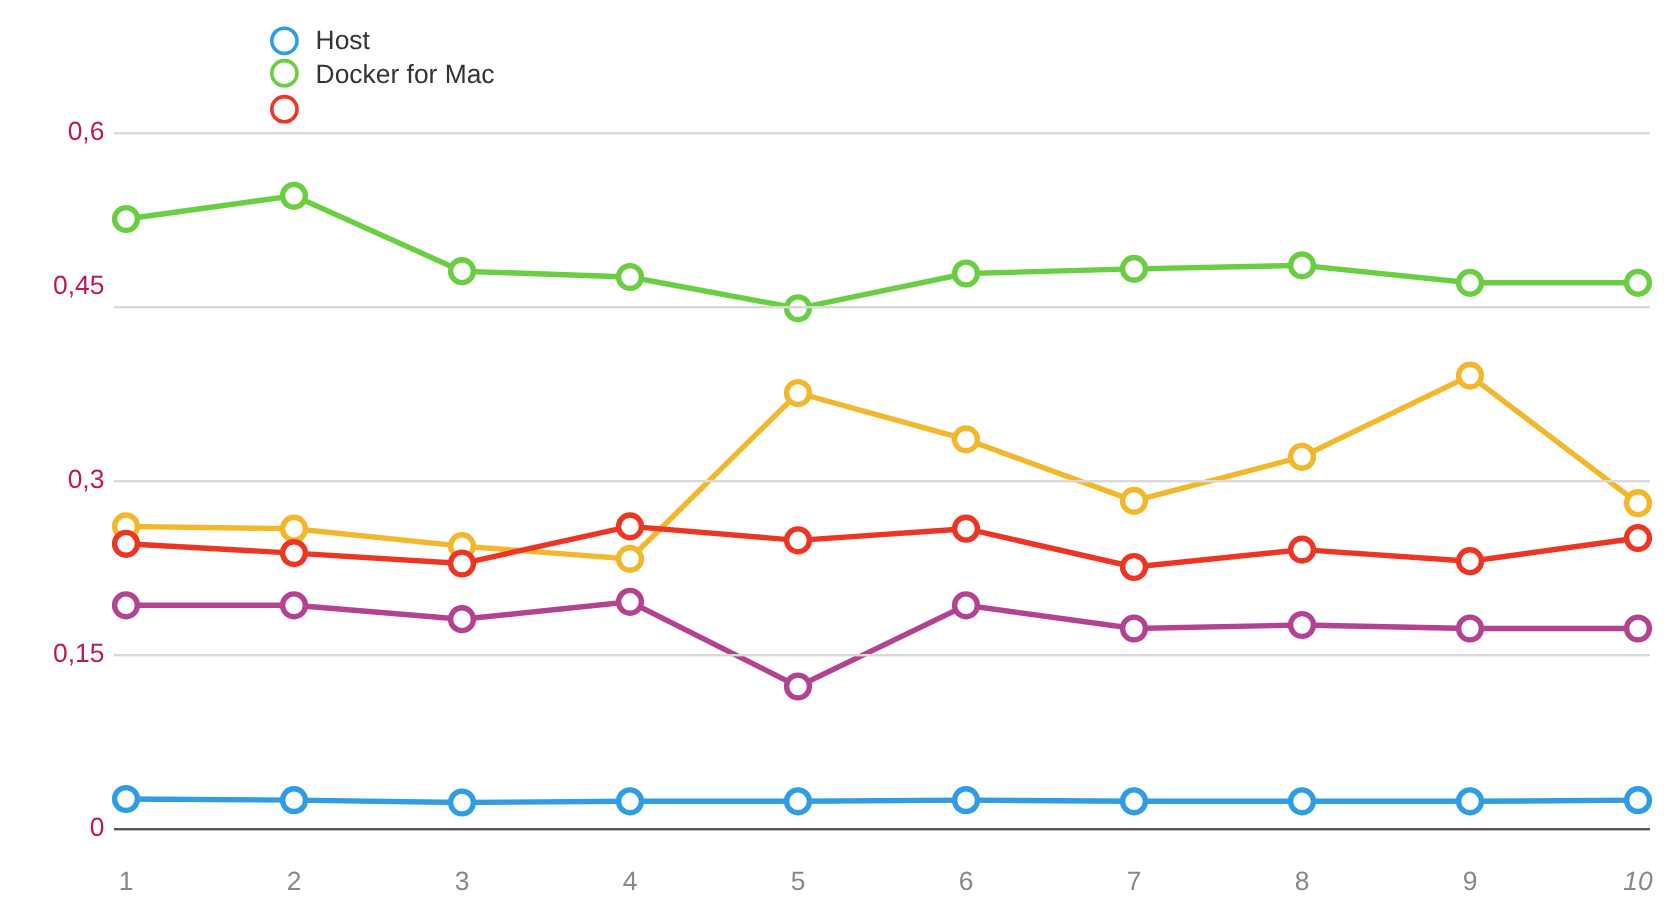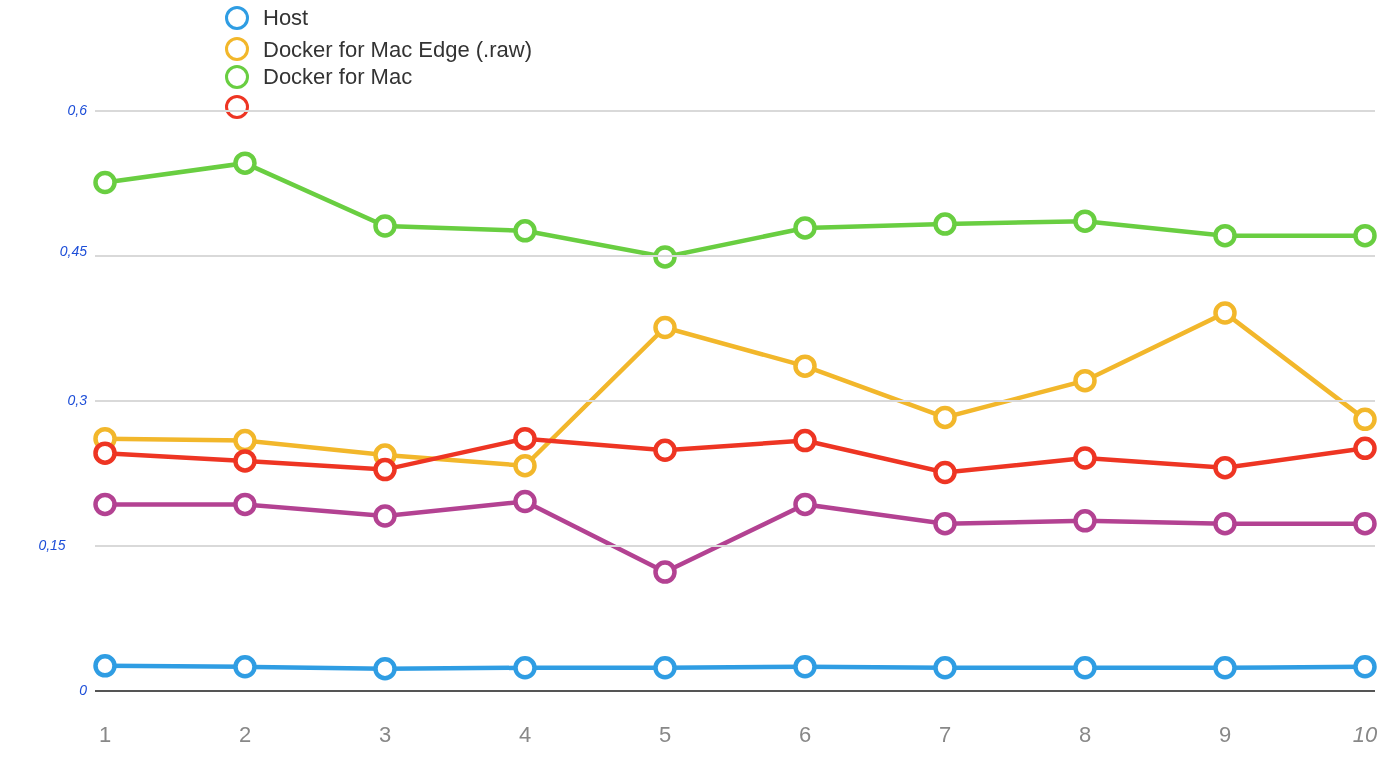--- a/index.html
+++ b/index.html
@@ -10,21 +10,21 @@
     font-size: 22px;
     color: #333;
   }
   .chart-wrap {
     position: relative;
     width: 1400px;
     height: 765px;
   }
   .legend {
     position: absolute;
-    top: 4px;
+    top: 20px;
     left: 225px;
     right: 30px;
     display: flex;
     flex-wrap: wrap;
   }
   .legend-col {
     display: flex;
     flex-direction: column;
     gap: 4px;
     margin-right: 40px;
@@ -60,23 +60,22 @@
     position: absolute;
     left: 0; right: 0;
     border-top: 2px solid #555;
   }
   .y-tick {
     position: absolute;
     left: -78px;
     width: 70px;
     text-align: right;
     transform: translateY(-50%);
-    color: #1d4ed8;
-    font-size: 14px;
-    font-style: italic;
+    color: #be185d;
+    font-size: 22px;
   }
   .x-tick {
     position: absolute;
     bottom: -38px;
     transform: translateX(-50%);
     color: #888;
     font-size: 22px;
   }
   svg.lines {
     position: absolute;
@@ -96,24 +95,20 @@
 </style>
 </head>
 <body>
 
 <div class="chart-wrap">
   <div class="legend" id="legend">
       <div class="legend-col">
         <div class="legend-item">
           <span class="legend-marker" style="border-color: rgb(47, 157, 227);"></span>
           <span>Host</span>
-        </div>
-        <div class="legend-item">
-          <span class="legend-marker" style="border-color: rgb(242, 183, 43);"></span>
-          <span>Docker for Mac Edge (.raw)</span>
         </div>
       </div>
       <div class="legend-col">
         <div class="legend-item">
           <span class="legend-marker" style="border-color: rgb(105, 206, 65);"></span>
           <span>Docker for Mac</span>
         </div>
         <div class="legend-item">
           <span class="legend-marker" style="border-color: rgb(238, 53, 35);"></span>
         </div>
@@ -173,25 +168,25 @@
         <circle cx="570" cy="462.06666666666666" r="9.5" class="marker-dot" stroke="#b34292"></circle>
         <circle cx="710" cy="394.4" r="9.5" class="marker-dot" stroke="#b34292"></circle>
         <circle cx="850" cy="413.73333333333335" r="9.5" class="marker-dot" stroke="#b34292"></circle>
         <circle cx="990" cy="410.8333333333333" r="9.5" class="marker-dot" stroke="#b34292"></circle>
         <circle cx="1130" cy="413.73333333333335" r="9.5" class="marker-dot" stroke="#b34292"></circle>
         <circle cx="1270" cy="413.73333333333335" r="9.5" class="marker-dot" stroke="#b34292"></circle>
       </svg>
   <div class="axis-x" style="top: 580px;"></div>
       <div class="y-tick" style="top: 580px;">0</div>
       <div class="gridline" style="top: 435px;"></div>
-      <div class="y-tick" style="top: 435px; text-align: center;">0,15</div>
+      <div class="y-tick" style="top: 435px;">0,15</div>
       <div class="gridline" style="top: 290px;"></div>
       <div class="y-tick" style="top: 290px; text-align: right;">0,3</div>
       <div class="gridline" style="top: 145px;"></div>
-      <div class="y-tick" style="top: 141px;">0,45</div>
+      <div class="y-tick" style="top: 128px;">0,45</div>
       <div class="gridline" style="top: 0px;"></div>
       <div class="y-tick" style="top: 0px;">0,6</div>
       <div class="x-tick" style="left: 10px;">1</div>
       <div class="x-tick" style="left: 150px;">2</div>
       <div class="x-tick" style="left: 290px;">3</div>
       <div class="x-tick" style="left: 430px;">4</div>
       <div class="x-tick" style="left: 570px;">5</div>
       <div class="x-tick" style="left: 710px;">6</div>
       <div class="x-tick" style="left: 850px;">7</div>
       <div class="x-tick" style="left: 990px;">8</div>

